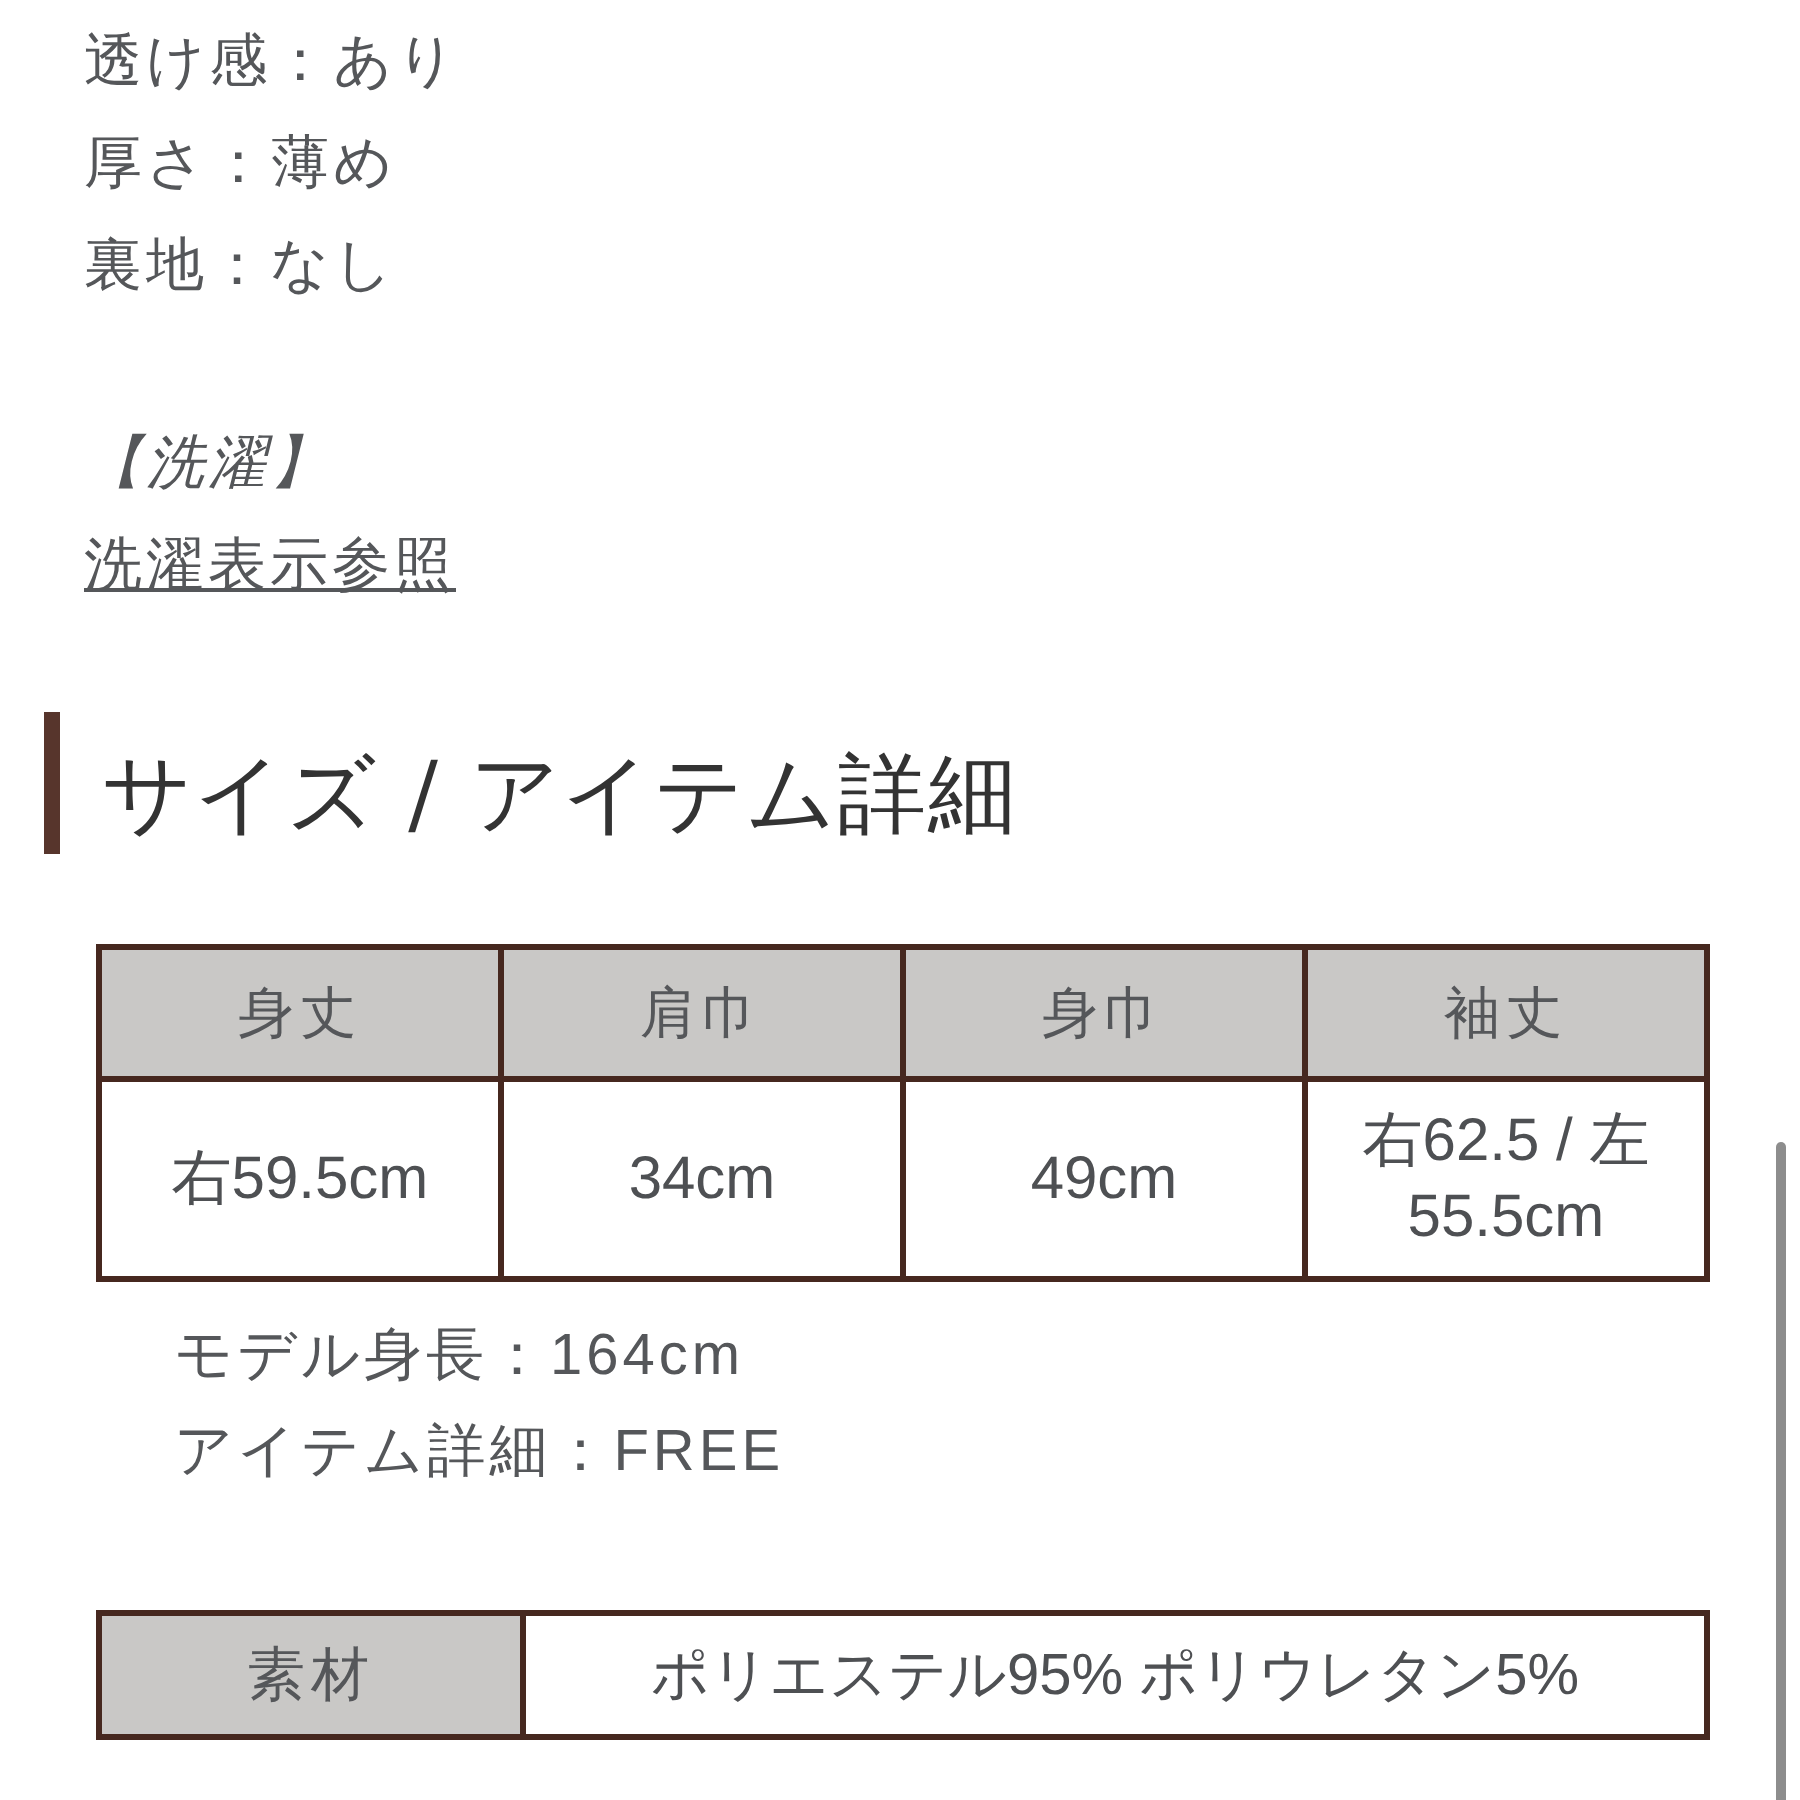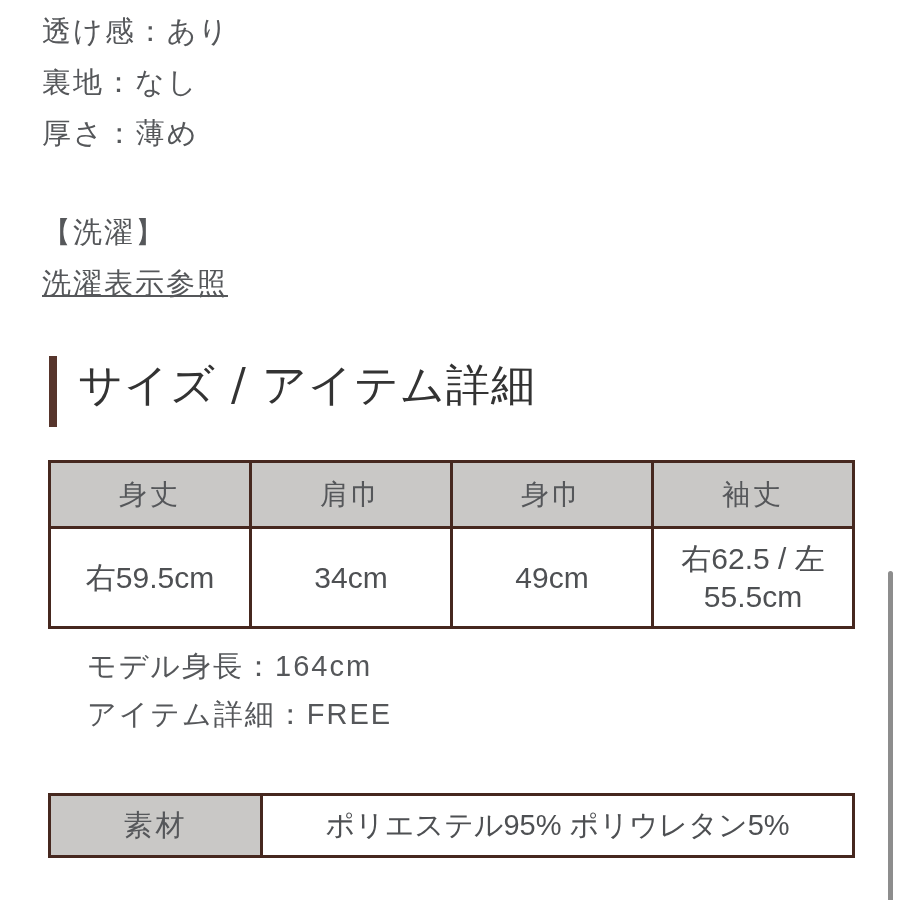--- a/index.html
+++ b/index.html
@@ -29,53 +29,54 @@
     line-height:51px;
     letter-spacing:2px;
     white-space:nowrap;
   }
   
   .wash-title{
     font-size:29px;
     line-height:51px;
     letter-spacing:2px;
     margin-top:48px;
+    font-style:italic;
   }
   .wash-note{
     font-size:29px;
     line-height:51px;
     letter-spacing:2px;
     text-decoration:underline;
   }
   
   .section-heading{
     margin-top:47px;
     margin-left:-42px;
-    padding-left:49px;
+    padding-left:22px;
     height:71px;
     display:flex;
-    align-items:flex-start;
+    align-items:flex-end;
   }
   .accent-bar{
     width:8px;
     height:71px;
     background:var(--accent);
     flex:0 0 auto;
   }
   .section-title{
     font-family:"DejaVu Serif","Liberation Serif",serif;
     font-size:44px;
     color:var(--heading-text);
     margin-left:21px;
     letter-spacing:1px;
     white-space:nowrap;
   }
   
   .size-table{
-    margin-top:33px;
+    margin-top:45px;
     margin-left:6px;
     width:807px;
     border-collapse:collapse;
     table-layout:fixed;
   }
   .size-table th,.size-table td{
     border:3px solid var(--table-border);
     text-align:center;
     vertical-align:middle;
   }
@@ -142,22 +143,22 @@
     border-radius:3px;
   }
 </style>
 </head>
 <body>
 
 <div class="content">
 
   <div>
     <div class="spec-line">透け感：あり</div>
+    <div class="spec-line">厚さ：薄め</div>
     <div class="spec-line">裏地：なし</div>
-    <div class="spec-line">厚さ：薄め</div>
   </div>
 
   <div>
     <div class="wash-title">【洗濯】</div>
     <div class="wash-note">洗濯表示参照</div>
   </div>
 
   <div class="section-heading">
     <span class="accent-bar"></span>
     <span class="section-title">サイズ / アイテム詳細</span>

